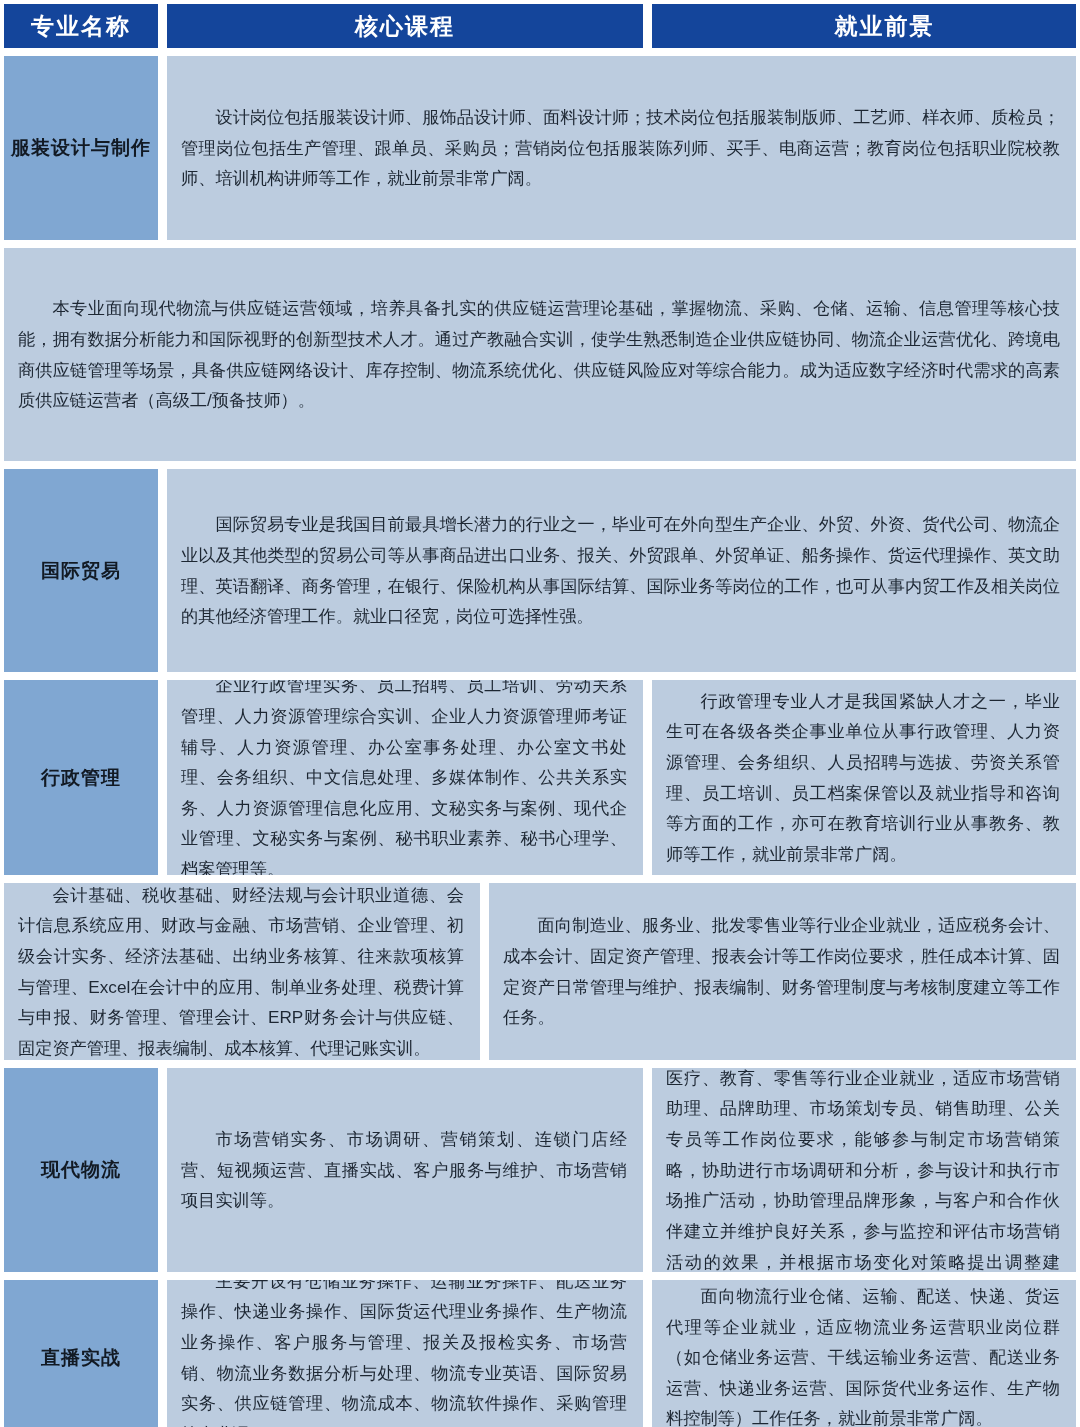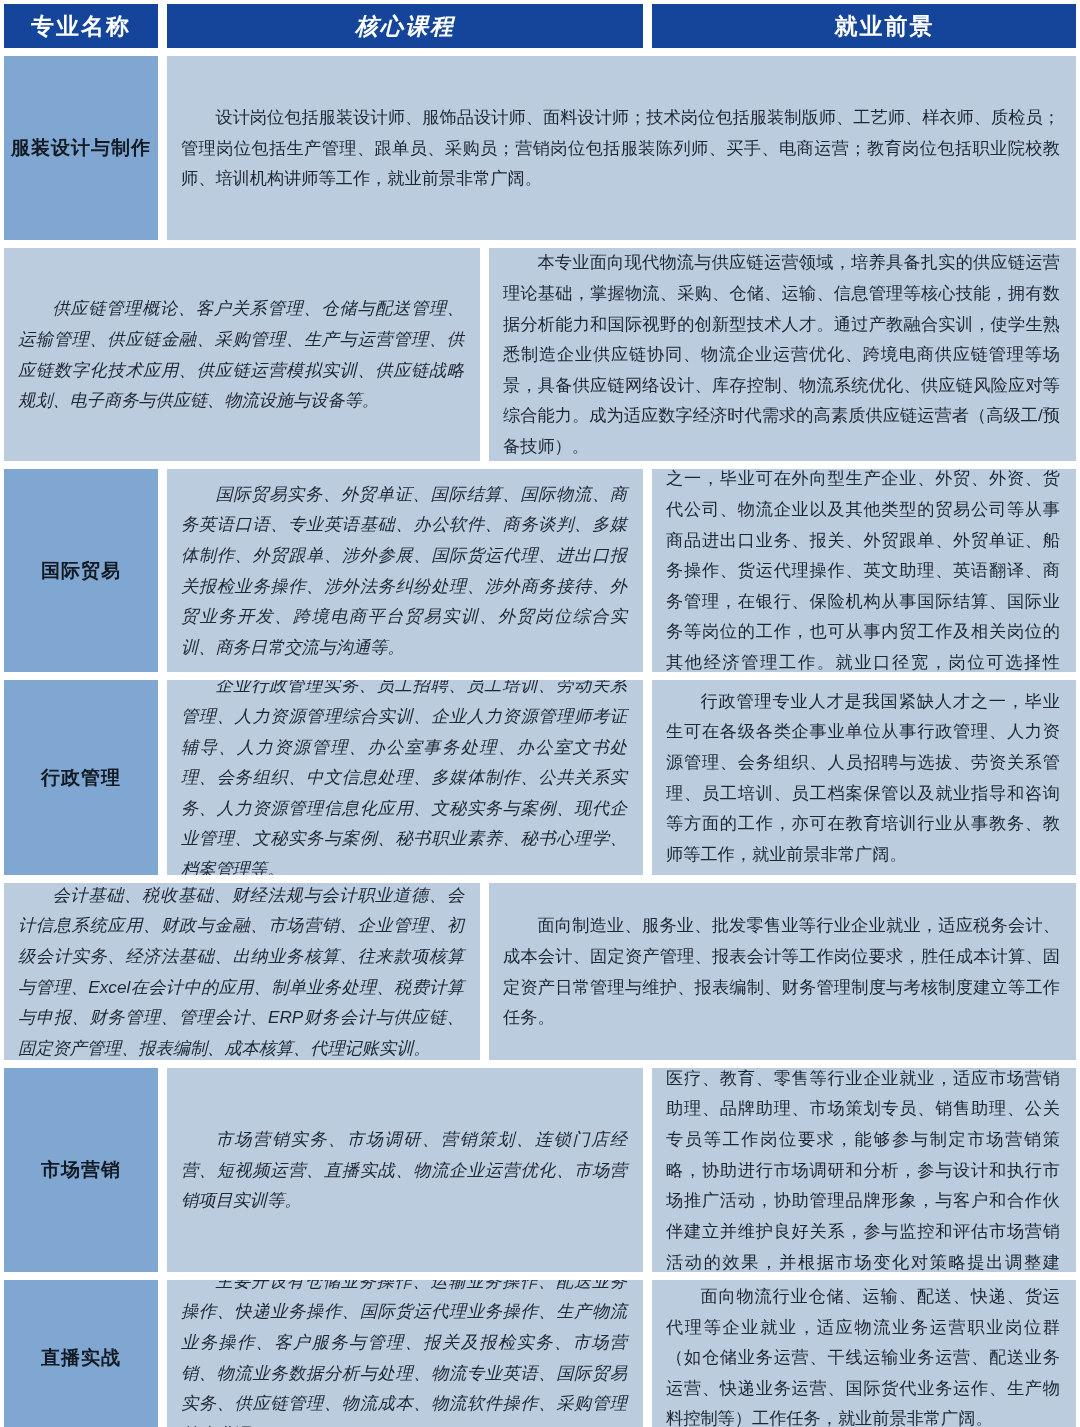--- a/index.html
+++ b/index.html
@@ -36,21 +36,21 @@
     background: #14459b;
     color: #ffffff;
     display: flex;
     align-items: center;
     justify-content: center;
     font-weight: bold;
     font-size: 23px;
     letter-spacing: 2px;
   }
   .col-major   { flex: 0 0 154px; }
-  .col-courses { flex: 0 0 476px; font-style: italic; }
+  .col-courses { flex: 0 0 476px; }
   .col-career  { flex: 1 1 auto; padding-left: 41px; }
 
   
   .body-rows {
     flex: 1 1 auto;
     display: flex;
     flex-direction: column;
     padding: 0 4px 4px 4px;
     box-sizing: border-box;
   }
@@ -124,34 +124,28 @@
     <div class="row row-1">
       <div class="cell cell-major col-major">
         <span>服装设计与制作</span>
       </div>
       <div class="cell cell-text col-career">
         <p>设计岗位包括服装设计师、服饰品设计师、面料设计师；技术岗位包括服装制版师、工艺师、样衣师、质检员；管理岗位包括生产管理、跟单员、采购员；营销岗位包括服装陈列师、买手、电商运营；教育岗位包括职业院校教师、培训机构讲师等工作，就业前景非常广阔。</p>
       </div>
     </div>
 
     <div class="row row-2">
-      <div class="cell cell-text col-courses">
-        <p>供应链管理概论、客户关系管理、仓储与配送管理、运输管理、供应链金融、采购管理、生产与运营管理、供应链数字化技术应用、供应链运营模拟实训、供应链战略规划、电子商务与供应链、物流设施与设备等。</p>
-      </div>
       <div class="cell cell-text col-career">
         <p>本专业面向现代物流与供应链运营领域，培养具备扎实的供应链运营理论基础，掌握物流、采购、仓储、运输、信息管理等核心技能，拥有数据分析能力和国际视野的创新型技术人才。通过产教融合实训，使学生熟悉制造企业供应链协同、物流企业运营优化、跨境电商供应链管理等场景，具备供应链网络设计、库存控制、物流系统优化、供应链风险应对等综合能力。成为适应数字经济时代需求的高素质供应链运营者（高级工/预备技师）。</p>
       </div>
     </div>
 
     <div class="row row-3">
       <div class="cell cell-major col-major">
         <span>国际贸易</span>
-      </div>
-      <div class="cell cell-text col-courses">
-        <p>国际贸易实务、外贸单证、国际结算、国际物流、商务英语口语、专业英语基础、办公软件、商务谈判、多媒体制作、外贸跟单、涉外参展、国际货运代理、进出口报关报检业务操作、涉外法务纠纷处理、涉外商务接待、外贸业务开发、跨境电商平台贸易实训、外贸岗位综合实训、商务日常交流与沟通等。</p>
       </div>
       <div class="cell cell-text col-career">
         <p>国际贸易专业是我国目前最具增长潜力的行业之一，毕业可在外向型生产企业、外贸、外资、货代公司、物流企业以及其他类型的贸易公司等从事商品进出口业务、报关、外贸跟单、外贸单证、船务操作、货运代理操作、英文助理、英语翻译、商务管理，在银行、保险机构从事国际结算、国际业务等岗位的工作，也可从事内贸工作及相关岗位的其他经济管理工作。就业口径宽，岗位可选择性强。</p>
       </div>
     </div>
 
     <div class="row row-4">
       <div class="cell cell-major col-major">
         <span>行政管理</span>
       </div>
@@ -167,24 +161,24 @@
       <div class="cell cell-text col-courses">
         <p>会计基础、税收基础、财经法规与会计职业道德、会计信息系统应用、财政与金融、市场营销、企业管理、初级会计实务、经济法基础、出纳业务核算、往来款项核算与管理、Excel在会计中的应用、制单业务处理、税费计算与申报、财务管理、管理会计、ERP财务会计与供应链、固定资产管理、报表编制、成本核算、代理记账实训。</p>
       </div>
       <div class="cell cell-text col-career">
         <p>面向制造业、服务业、批发零售业等行业企业就业，适应税务会计、成本会计、固定资产管理、报表会计等工作岗位要求，胜任成本计算、固定资产日常管理与维护、报表编制、财务管理制度与考核制度建立等工作任务。</p>
       </div>
     </div>
 
     <div class="row row-6">
       <div class="cell cell-major col-major">
-        <span>市场营销</span>
+        <span>现代物流</span>
       </div>
       <div class="cell cell-text col-courses">
-        <p>市场营销实务、市场调研、营销策划、连锁门店经营、短视频运营、直播实战、物流企业运营优化、市场营销项目实训等。</p>
+        <p>市场营销实务、市场调研、营销策划、连锁门店经营、短视频运营、直播实战、客户服务与维护、市场营销项目实训等。</p>
       </div>
       <div class="cell cell-text col-career">
         <p>培养包括但不限于面向消费品、科技、金融、医疗、教育、零售等行业企业就业，适应市场营销助理、品牌助理、市场策划专员、销售助理、公关专员等工作岗位要求，能够参与制定市场营销策略，协助进行市场调研和分析，参与设计和执行市场推广活动，协助管理品牌形象，与客户和合作伙伴建立并维护良好关系，参与监控和评估市场营销活动的效果，并根据市场变化对策略提出调整建议。</p>
       </div>
     </div>
 
     <div class="row row-7">
       <div class="cell cell-major col-major">
         <span>直播实战</span>
       </div>

